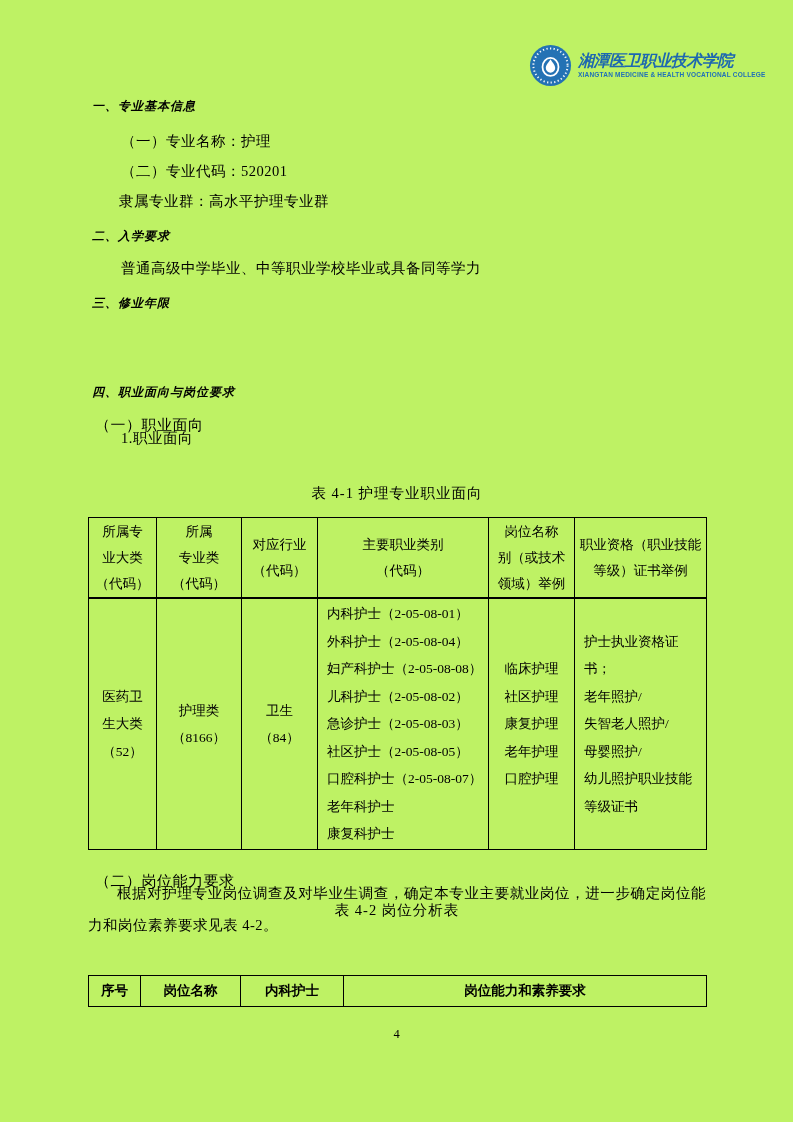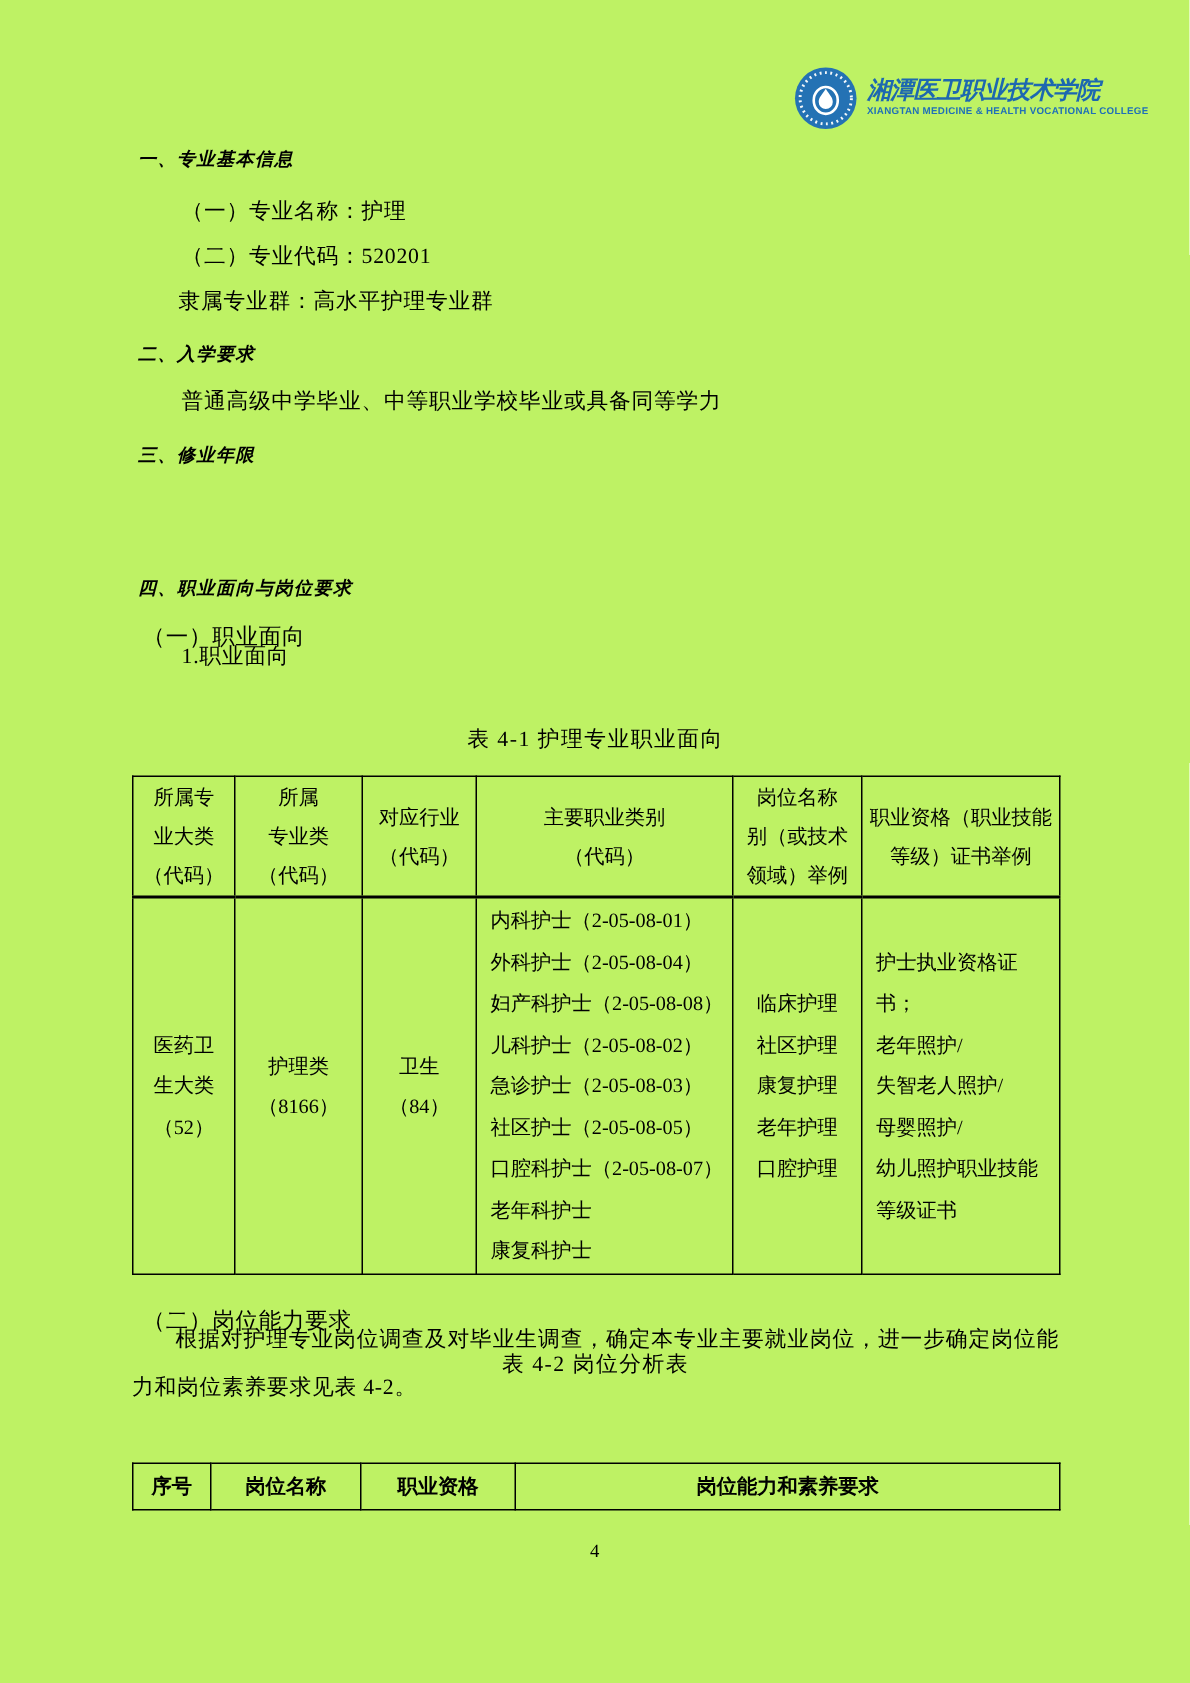--- a/index.html
+++ b/index.html
@@ -169,21 +169,21 @@
     <colgroup>
       <col style="width:52px">
         <col style="width:100px">
         <col style="width:103px">
         <col style="width:363px">
     </colgroup>
     <tbody>
         <tr>
       <td>序号</td>
       <td>岗位名称</td>
-      <td>职业资格</td>
+      <td>内科护士</td>
       <td>岗位能力和素养要求</td>
     </tr>
   </tbody>
     </table>
 
   <div class="page-number">4</div>
 
 </div>
 
 </body></html>

